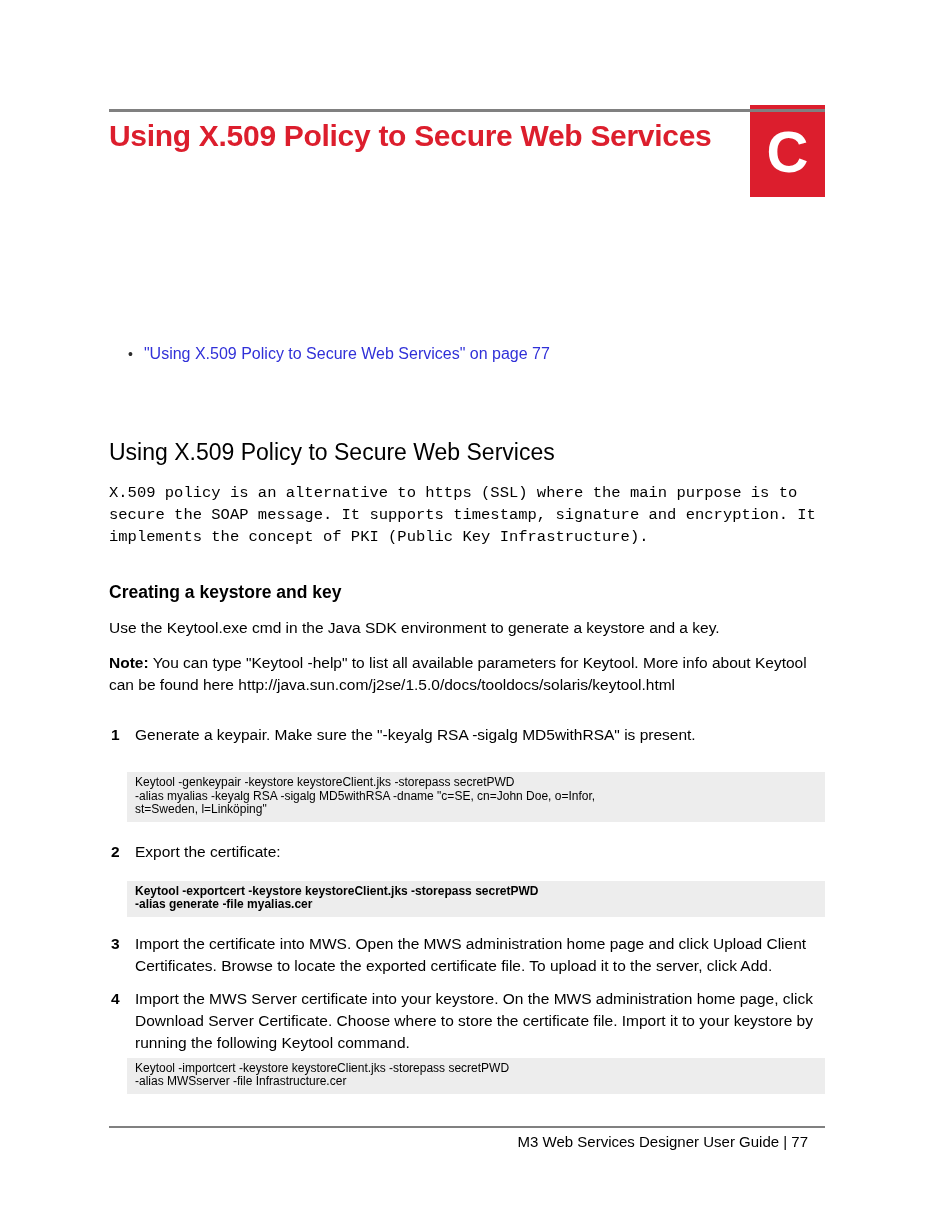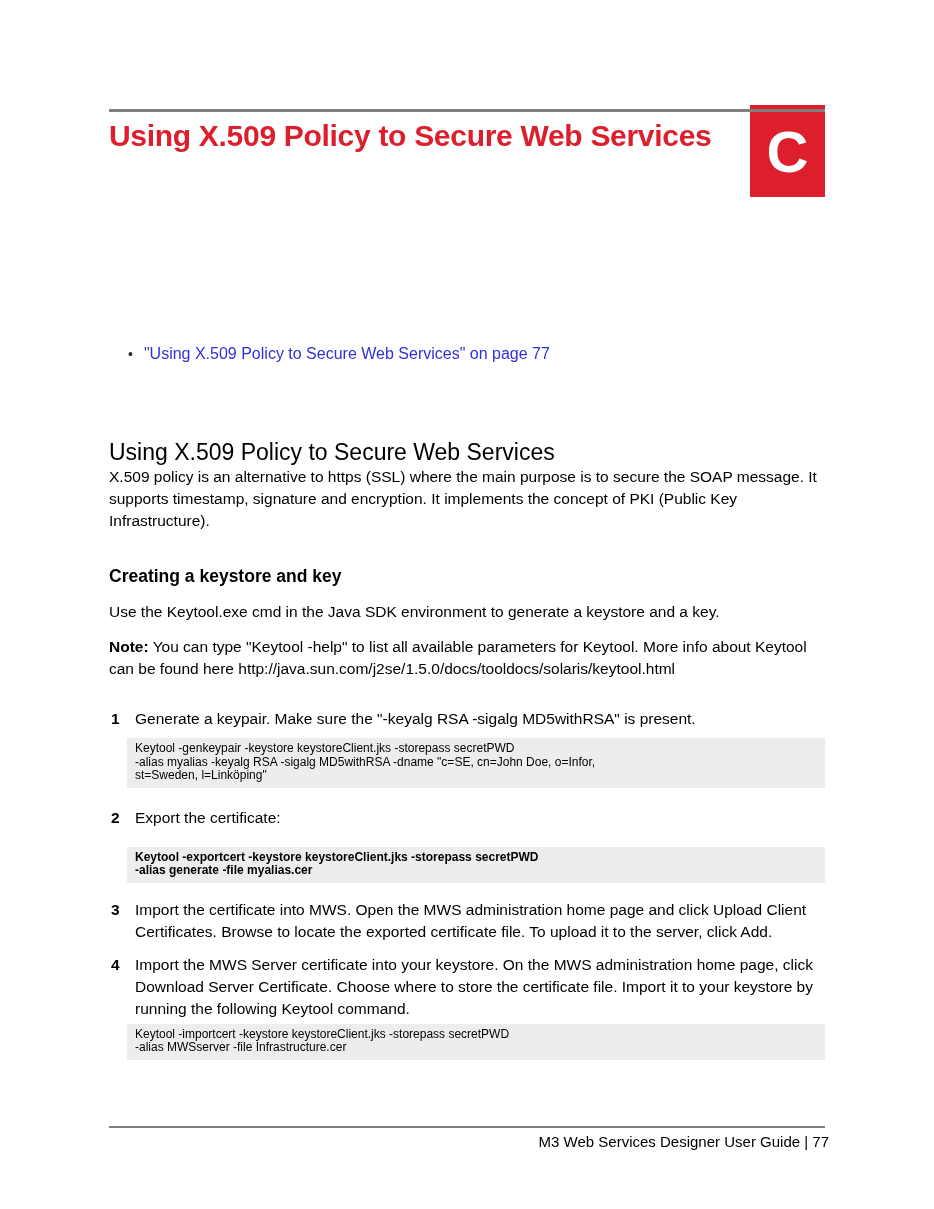--- a/index.html
+++ b/index.html
@@ -26,21 +26,21 @@
   .subsection-heading{margin:33px 0 0;font-size:17.5px;font-weight:bold;line-height:22px;}
   .note-label{font-weight:bold;}
   .step{display:flex;font-size:15.5px;line-height:22px;}
   .step-num{font-weight:bold;width:24px;flex:none;padding-left:2px;}
   .step-text{flex:1;}
   .code-block{
     margin-left:18px;background:#EDEDED;padding:4px 8px 5px;
     font-size:12px;line-height:13.5px;font-family:"Liberation Sans","DejaVu Sans",sans-serif;
   }
   .footer-rule{position:absolute;left:109px;top:1126px;width:716px;height:2px;background:#808080;}
-  .footer-text{position:absolute;left:113px;top:1132px;width:716px;text-align:right;font-size:15px;line-height:20px;}
+  .footer-text{position:absolute;left:92px;top:1132px;width:716px;text-align:right;font-size:15px;line-height:20px;}
 </style>
 </head>
 <body>
 
 <div class="page">
 
   <div class="top-rule"></div>
   <h1 class="chapter-title">Using X.509 Policy to Secure Web Services</h1>
   <div class="chapter-badge">C</div>
 
@@ -48,34 +48,34 @@
 
     <ul class="toc">
       <li class="toc-item">
         <span class="bullet">•</span>
         <a class="toc-link" href="#">"Using X.509 Policy to Secure Web Services" on page 77</a>
       </li>
     </ul>
 
     <h2 class="section-heading">Using X.509 Policy to Secure Web Services</h2>
 
-    <p class="body-para" style="margin-top:0;">X.509 policy is an alternative to https (SSL) where the main purpose is to secure the SOAP message. It supports timestamp, signature and encryption. It implements the concept of PKI (Public Key Infrastructure).</p>
+    <p class="body-para" style="margin-top:16px;font-family:Liberation Mono, monospace;">X.509 policy is an alternative to https (SSL) where the main purpose is to secure the SOAP message. It supports timestamp, signature and encryption. It implements the concept of PKI (Public Key Infrastructure).</p>
 
     <h3 class="subsection-heading">Creating a keystore and key</h3>
 
     <p class="body-para">Use the Keytool.exe cmd in the Java SDK environment to generate a keystore and a key.</p>
 
     <p class="body-para" style="margin-top:13px;"><span class="note-label">Note:</span><span> You can type "Keytool -help" to list all available parameters for Keytool. More info about Keytool can be found here http://java.sun.com/j2se/1.5.0/docs/tooldocs/solaris/keytool.html</span></p>
 
     <div class="step" style="margin-top:28px;">
       <span class="step-num">1</span>
       <span class="step-text">Generate a keypair. Make sure the "-keyalg RSA -sigalg MD5withRSA" is present.</span>
     </div>
 
-    <div class="code-block" style="margin-top:8px;">
+    <div class="code-block" style="margin-top:26px;">
       <div>Keytool -genkeypair -keystore keystoreClient.jks -storepass secretPWD</div>
       <div>-alias myalias -keyalg RSA -sigalg MD5withRSA -dname "c=SE, cn=John Doe, o=Infor,</div>
       <div>st=Sweden, l=Linköping"</div>
     </div>
 
     <div class="step" style="margin-top:19px;">
       <span class="step-num">2</span>
       <span class="step-text">Export the certificate:</span>
     </div>
 

